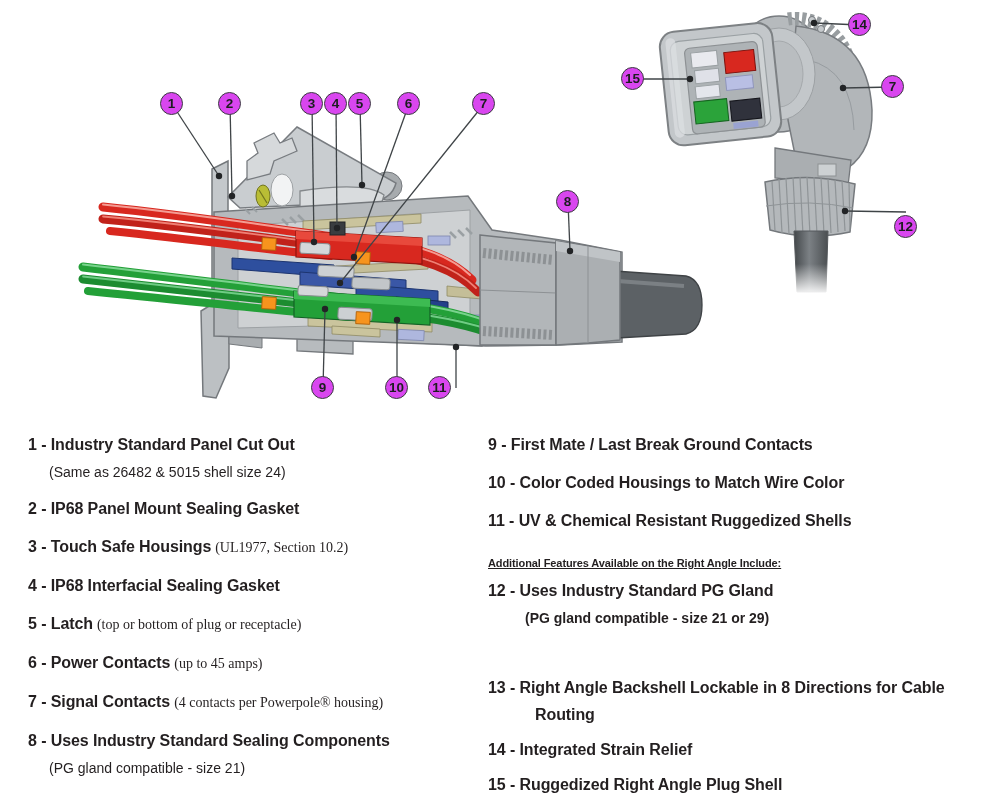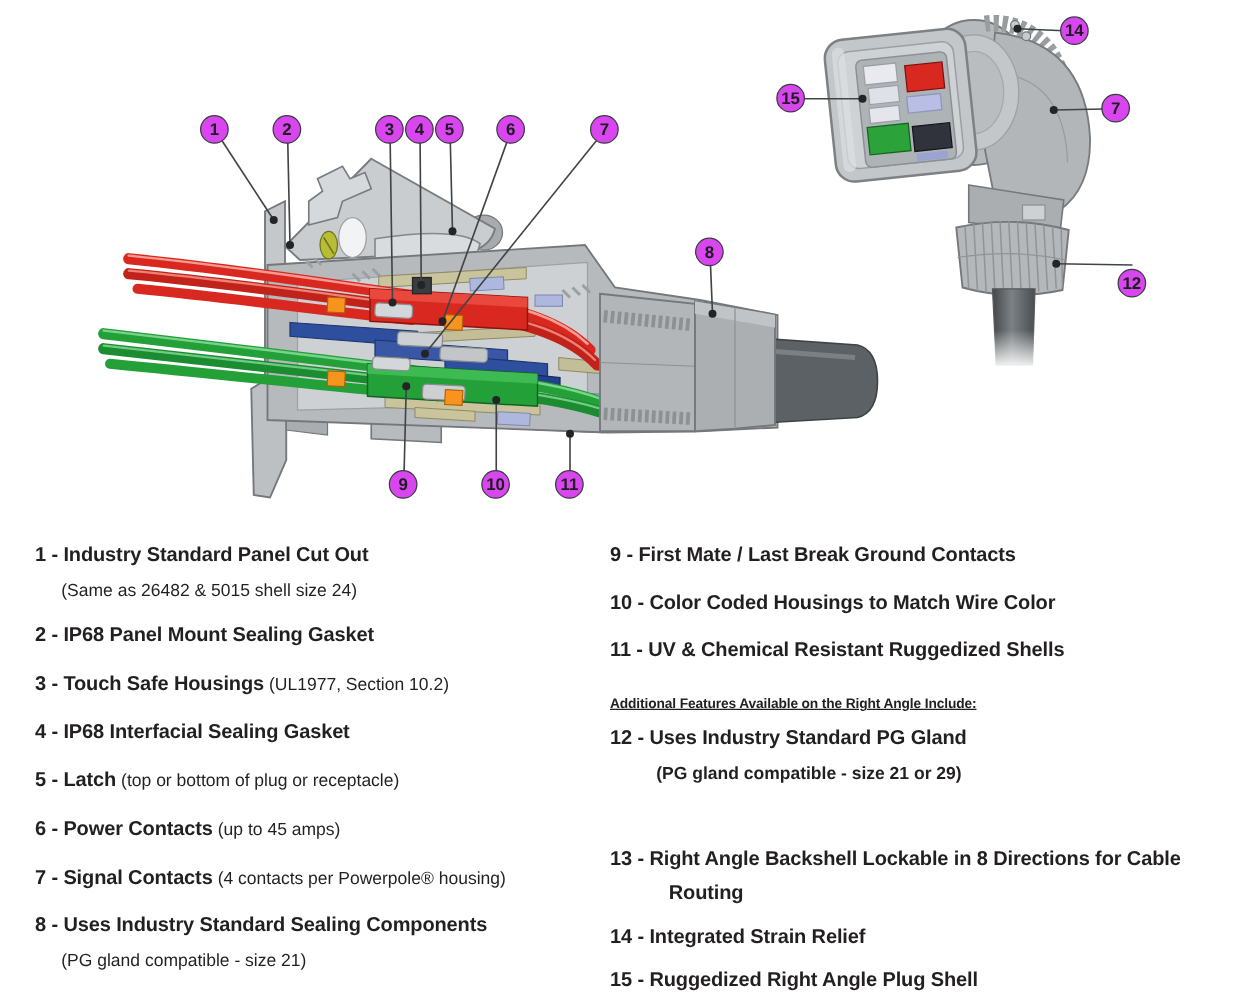--- a/index.html
+++ b/index.html
@@ -11,21 +11,21 @@
   .callout{
     position:absolute;width:23px;height:23px;box-sizing:border-box;
     border:1.7px solid #3a3d40;border-radius:50%;background:#d946ef;
     display:flex;align-items:center;justify-content:center;
     font-weight:bold;font-size:13.5px;line-height:1;color:#1c1d1f;
   }
   .legend{position:absolute;left:28px;top:436px;display:flex;}
   .col-left{width:454px;}
   .col-right{width:506px;margin-left:6px;}
   .li{font-weight:bold;font-size:16px;line-height:18px;margin-bottom:20px;letter-spacing:-0.1px;}
-  .note{font-weight:normal;font-size:14px;letter-spacing:0;margin-left:4px;}
+  .note{font-weight:normal;font-size:14px;letter-spacing:0;margin-left:4px;font-family:Liberation Serif, serif;}
   .sub{font-weight:normal;font-size:14px;line-height:16px;margin-top:10px;letter-spacing:0;}
   .col-left .sub{margin-left:21px;}
   .col-right .sub{margin-left:37px;font-weight:bold;}
   .heading{font-weight:bold;font-size:11px;line-height:18px;text-decoration:underline;margin:24px 0 10px 0;letter-spacing:-0.1px;}
   .li-13{line-height:27px;margin-bottom:13px;padding-left:47px;text-indent:-47px;margin-top:48px;}
   .li-14{margin-bottom:17px;}
 </style>
 </head>
 <body>
 
@@ -266,21 +266,21 @@
     </div>
   <div class="callout" style="left:556px;top:190px;">
       <span>8</span>
     </div>
   <div class="callout" style="left:311px;top:376px;">
       <span>9</span>
     </div>
   <div class="callout" style="left:385px;top:376px;">
       <span>10</span>
     </div>
-  <div class="callout" style="left:444px;top:376px;">
+  <div class="callout" style="left:428px;top:376px;">
       <span>11</span>
     </div>
   <div class="callout" style="left:894px;top:215px;">
       <span>12</span>
     </div>
   <div class="callout" style="left:881px;top:75px;">
       <span>7</span>
     </div>
   <div class="callout" style="left:848px;top:13px;">
       <span>14</span>

